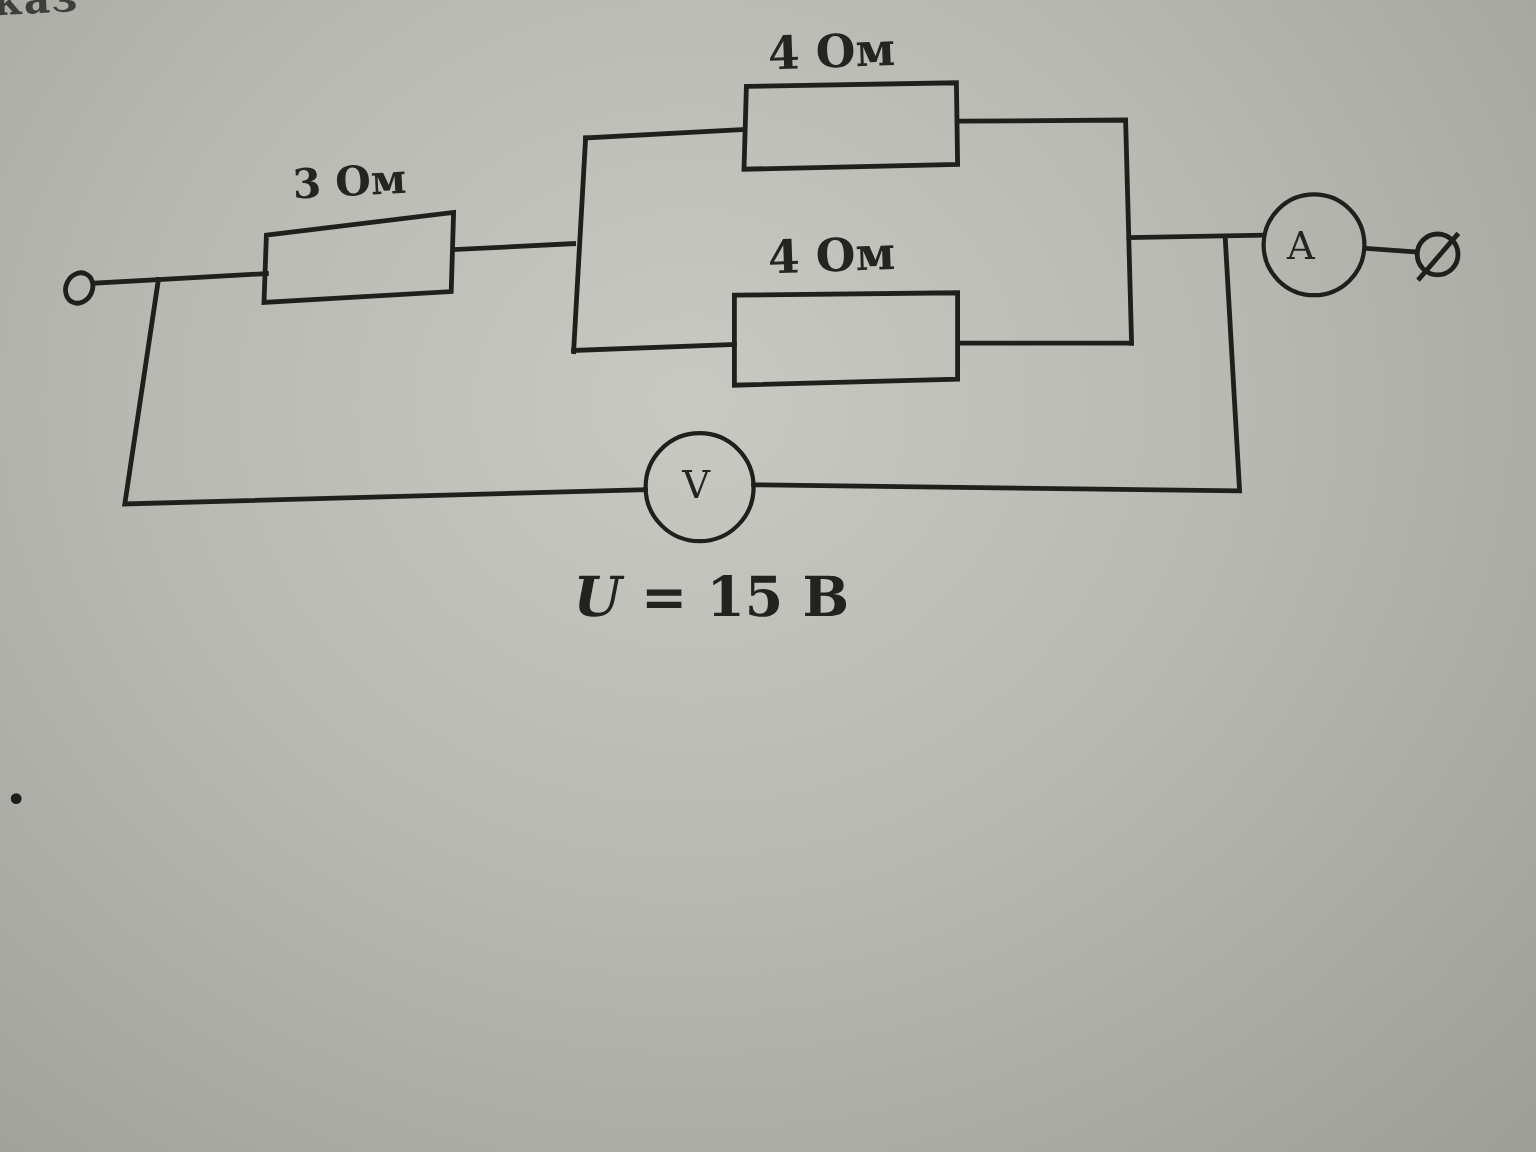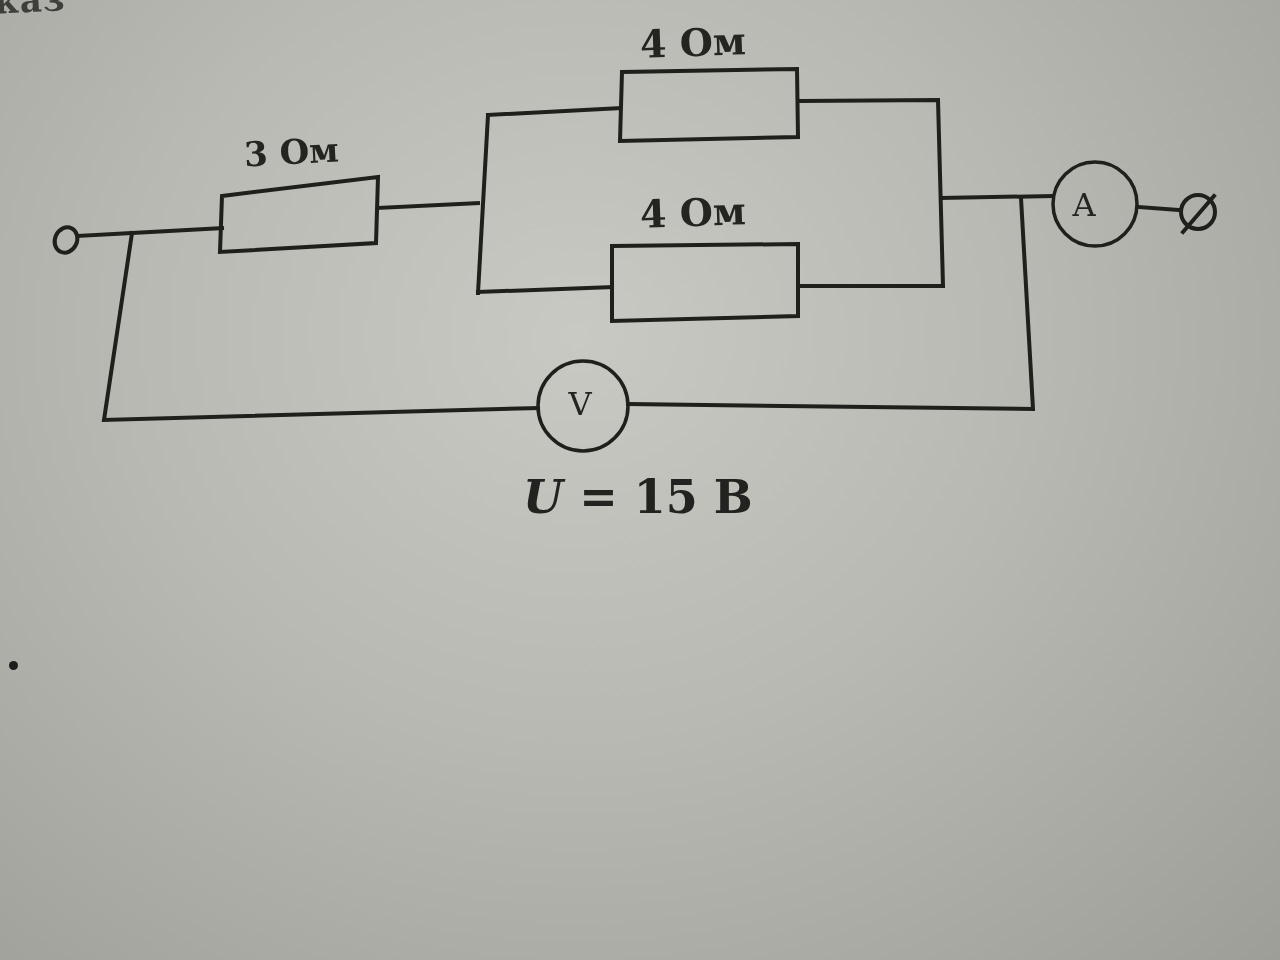--- a/index.html
+++ b/index.html
@@ -28,21 +28,21 @@
     .lbl-4a { left: 640px; top: 20px; font-size: 38px; transform: rotate(-2deg); }
     .lbl-4b { left: 640px; top: 190px; font-size: 38px; transform: rotate(-2deg); }
     .meter-letter {
       position: absolute; font-family: "DejaVu Serif", serif; color: #242421;
       font-size: 32px; text-align: center; width: 40px;
     }
     .letter-a { left: 1064px; top: 186px; }
     .letter-v { left: 560px; top: 385px; }
     .voltage {
       position: absolute; left: 478px; top: 470px; font-size: 46px;
-      font-family: "DejaVu Serif", serif; font-weight: bold; color: #222220; margin-left: 45px;
+      font-family: "DejaVu Serif", serif; font-weight: bold; color: #222220;
     }
     .voltage .var { font-style: italic; }
     .dot {
       position: absolute; left: 9px; top: 661px; width: 9px; height: 9px;
       border-radius: 50%; background: #1d1d1b;
     }
   </style>
 </head>
 <body>
 

